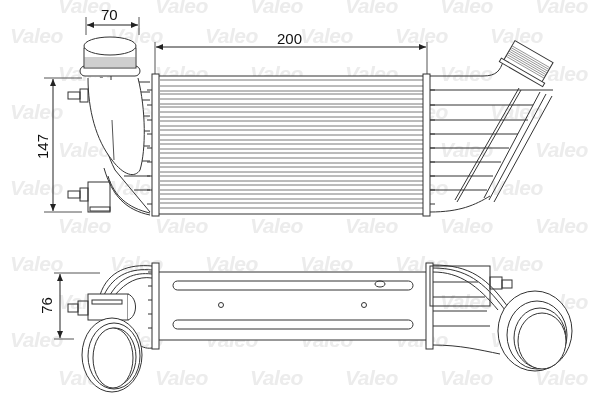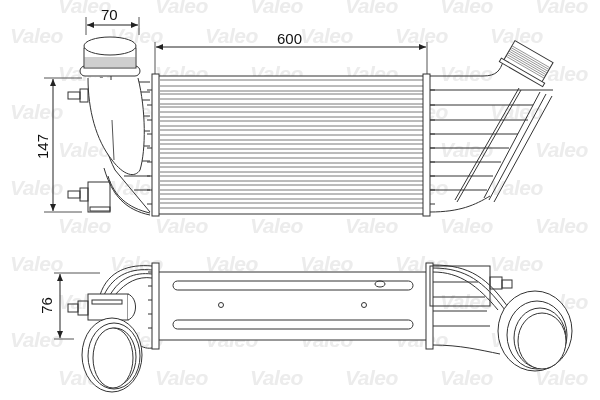--- a/index.html
+++ b/index.html
@@ -297,15 +297,15 @@
         <ellipse cx="535" cy="331" rx="37" ry="40" fill="#fff"></ellipse>
         <ellipse cx="537" cy="335" rx="30" ry="34" fill="#fff"></ellipse>
         <ellipse cx="540" cy="338" rx="26" ry="30" fill="#fff"></ellipse>
         <ellipse cx="542" cy="341" rx="24" ry="28" fill="#fff"></ellipse>
       </g>
     </g>
   </g>
 </svg>
 
 <div class="dim" style="left:101px; top:6px;">70</div>
-<div class="dim" style="left:277px; top:30px;">600</div>
+<div class="dim" style="left:277px; top:30px;">200</div>
 <div class="dim dim-v" style="left:30px; top:138px;">147</div>
 <div class="dim dim-v" style="left:38px; top:297px;">76</div>
 
 </body></html>

